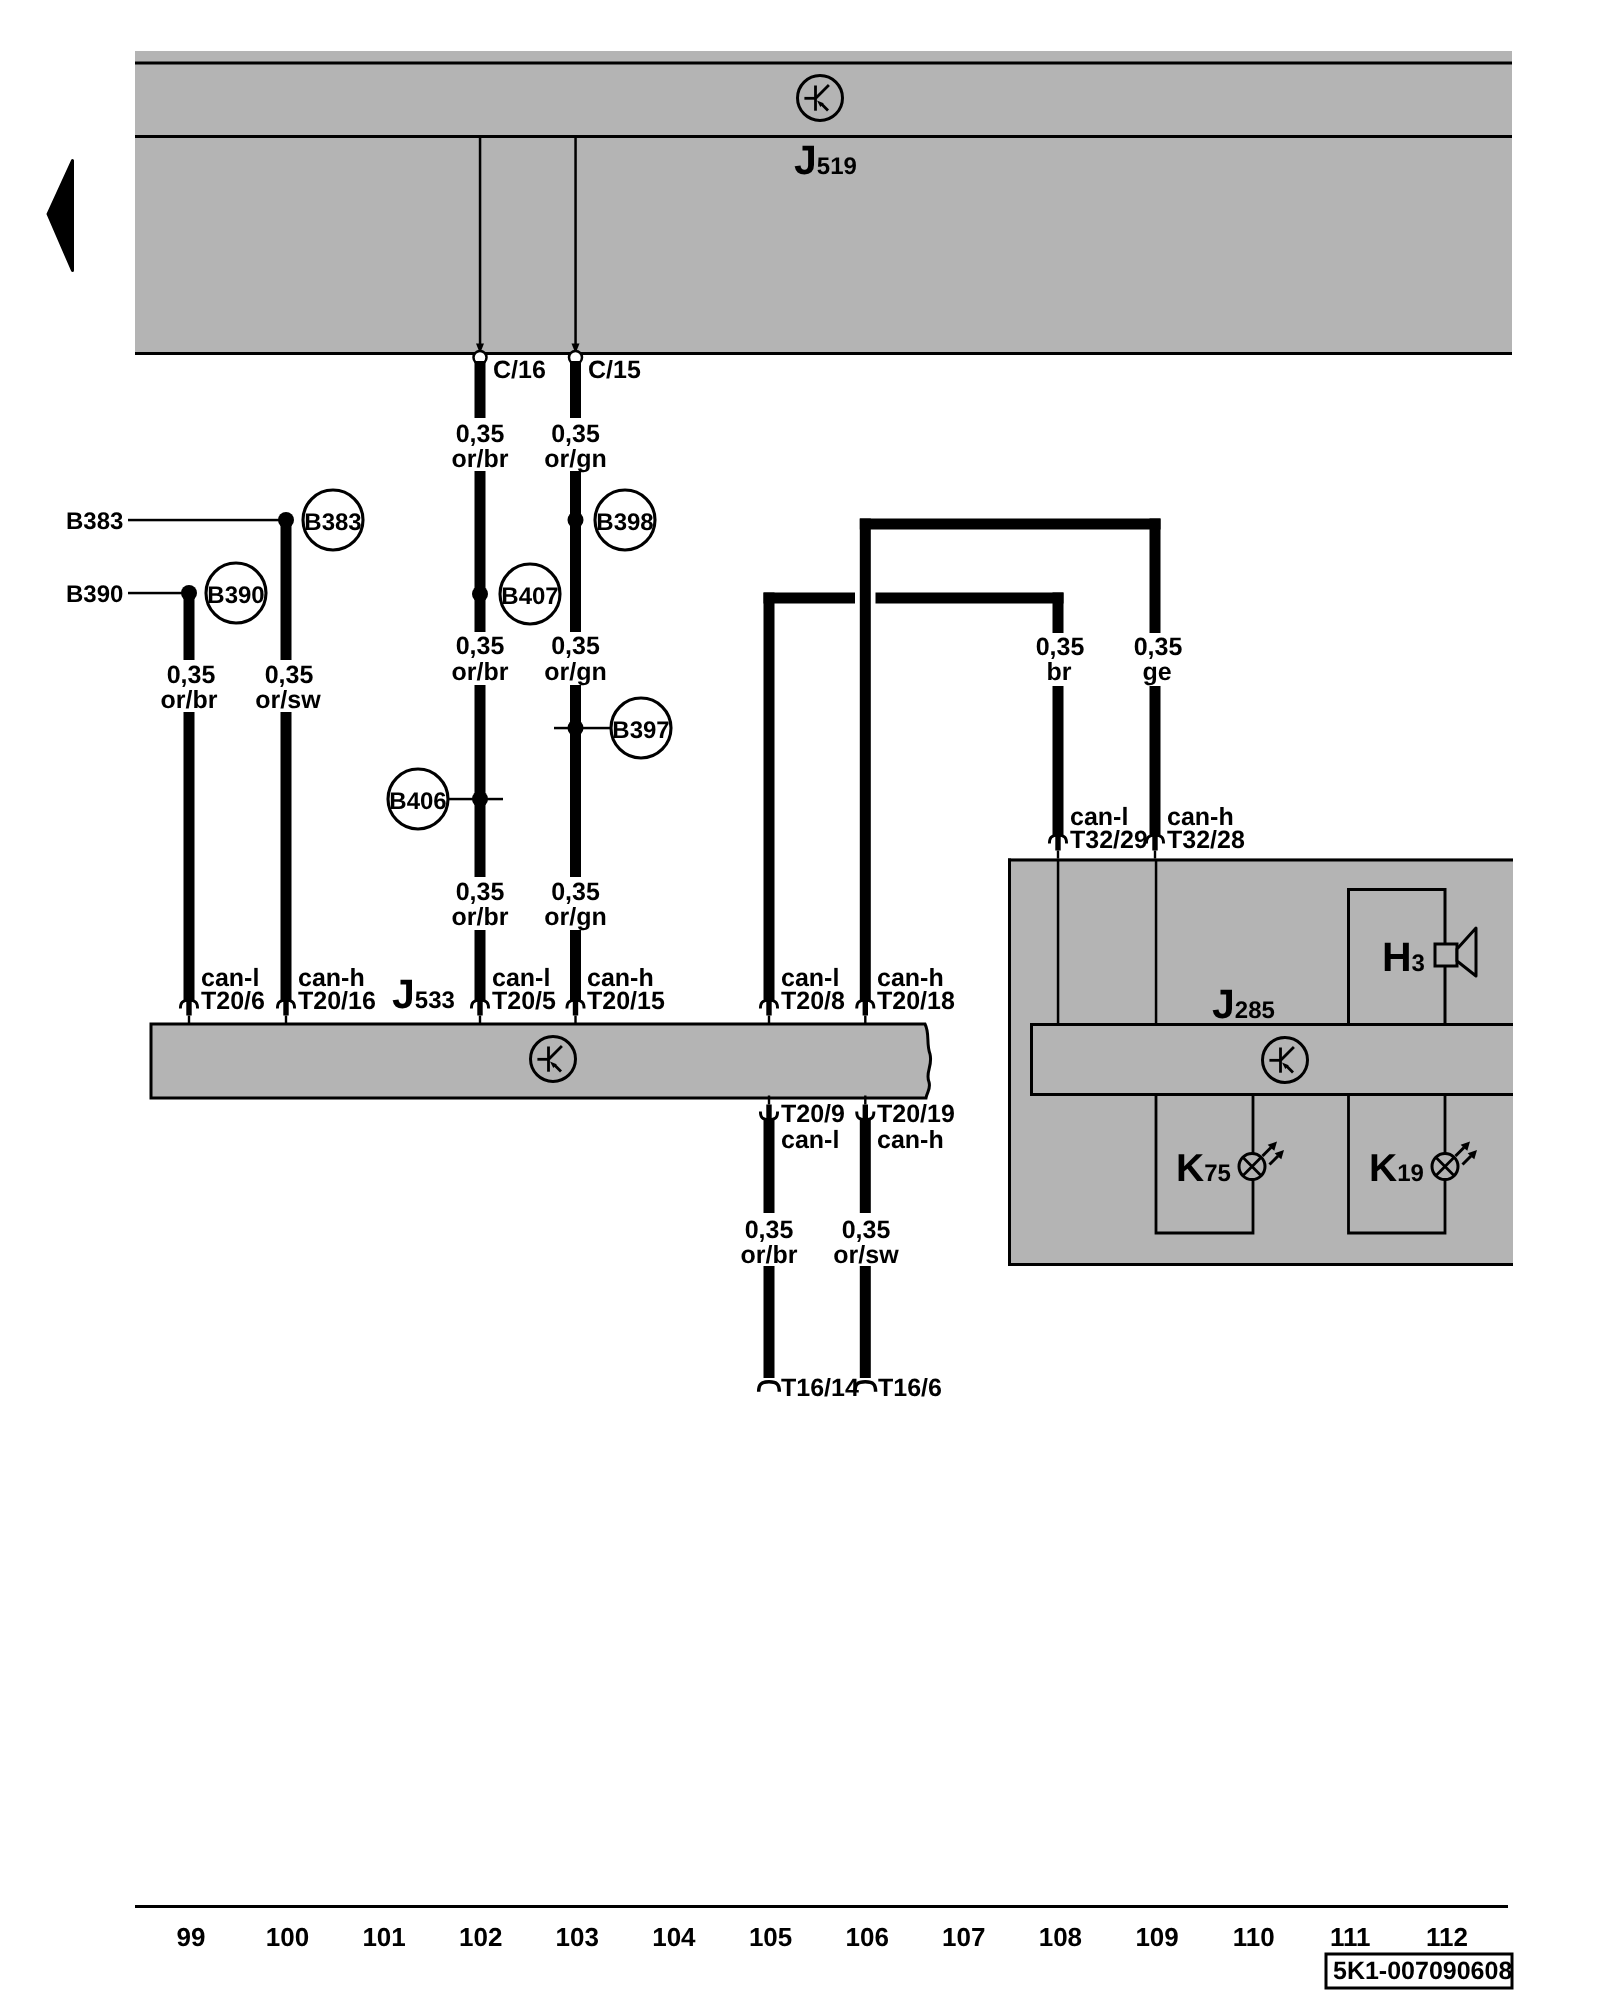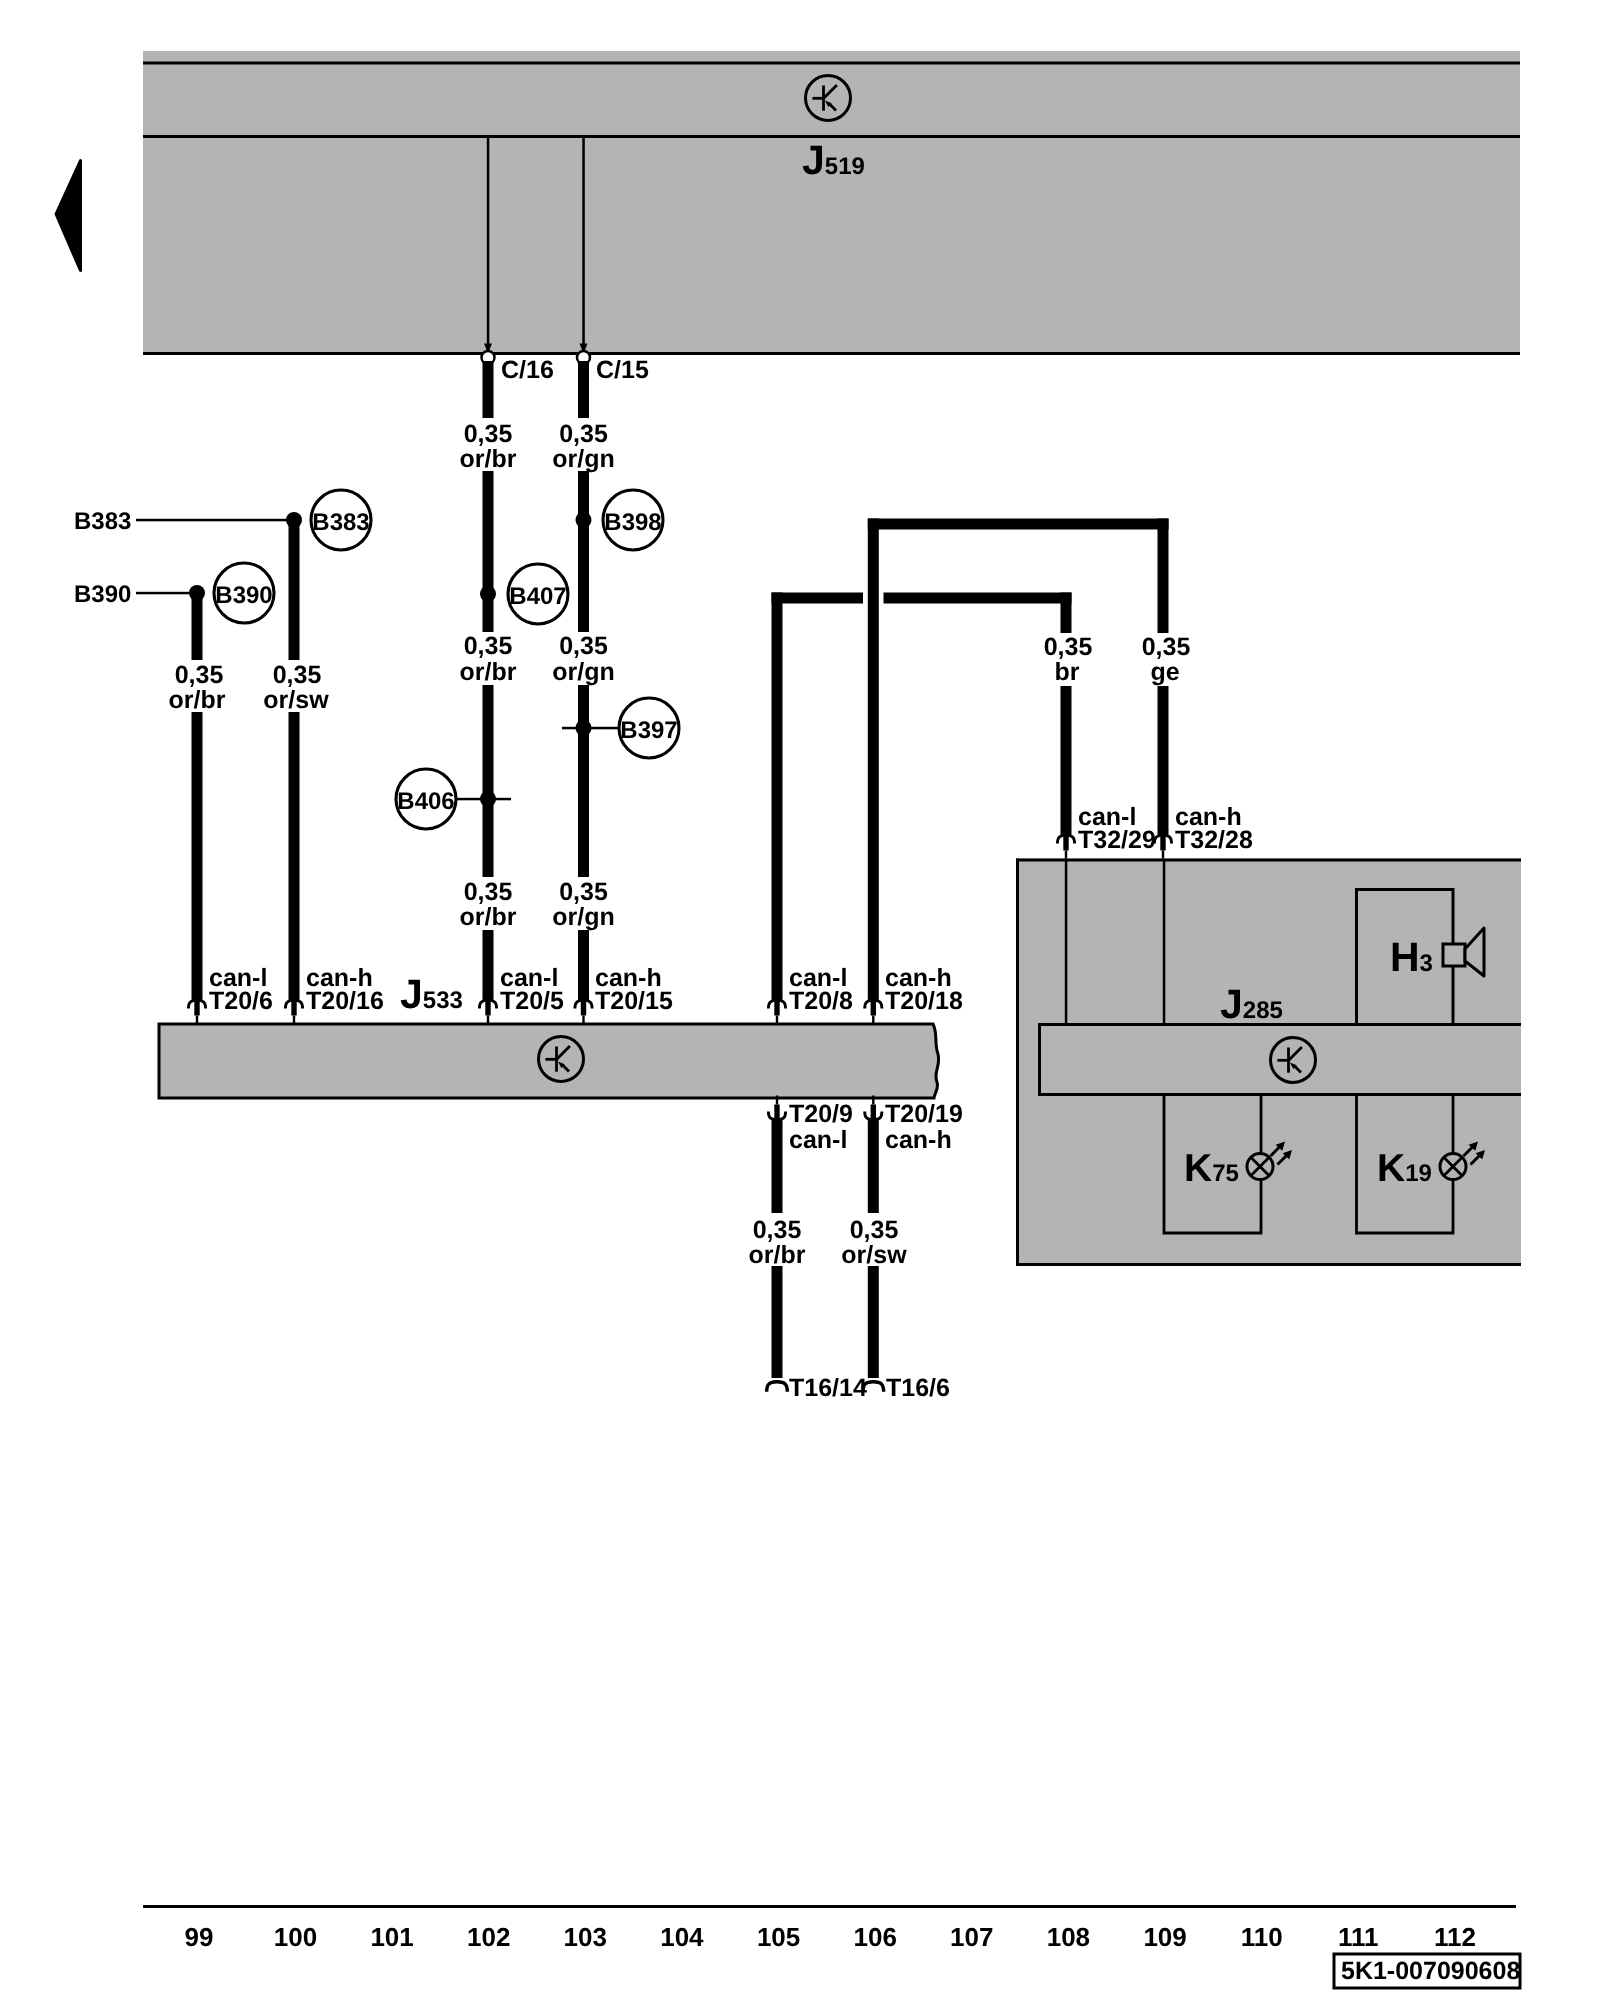--- a/index.html
+++ b/index.html
@@ -1,17 +1,17 @@
 <!DOCTYPE html>
 <html><head>
 <meta charset="utf-8">
 <style>
   html,body{margin:0;padding:0;background:#fff;}
   svg{display:block;}
-  .wrap{transform:translateZ(0);will-change:transform;margin-left:8px;}
+  .wrap{transform:translateZ(0);will-change:transform;}
   text{font-family:"Liberation Sans", sans-serif;font-weight:bold;fill:#000;-webkit-font-smoothing:antialiased;text-rendering:geometricPrecision;}
   .t26{font-size:25px;}
   .t27{font-size:24px;}
   .t29{font-size:26px;}
   .big{font-size:41px;}
   .sub{font-size:24px;}
 </style>
 </head>
 <body>
 <div class="wrap">

